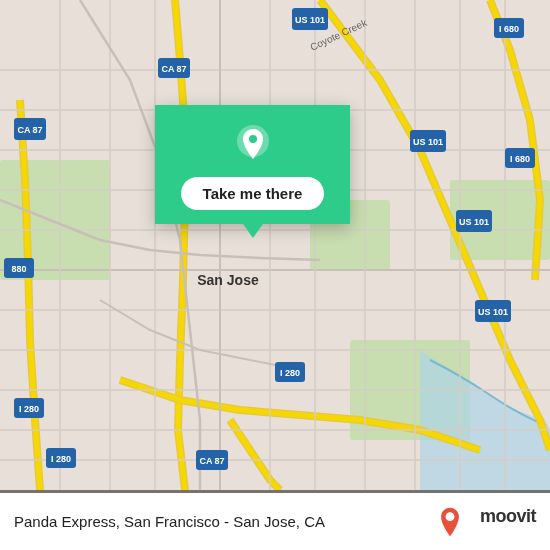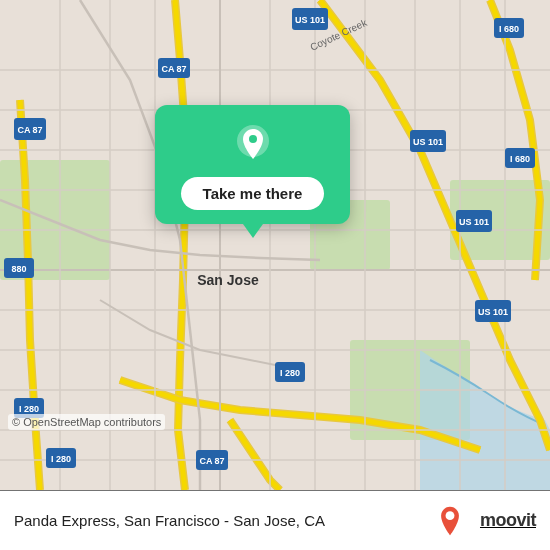--- a/index.html
+++ b/index.html
@@ -29,21 +29,21 @@
       height: 100%;
     }
 
     
     .popup-card {
       position: absolute;
       top: 105px;
       left: 155px;
       width: 195px;
       background: #2ecc8a;
-      border-radius: 12px;
+      border-radius: 0;
       display: flex;
       flex-direction: column;
       align-items: center;
       padding: 18px 12px 14px;
       box-shadow: 0 4px 16px rgba(0,0,0,0.25);
     }
 
     .popup-card::after {
       content: '';
       position: absolute;
@@ -89,34 +89,32 @@
     .bottom-bar {
       position: absolute;
       bottom: 0;
       left: 0;
       width: 550px;
       height: 60px;
       background: white;
       display: flex;
       align-items: center;
       padding: 0 14px;
-      border-top: 1px solid #737373;
+      border-top: 3px solid #737373;
     }
 
     .bottom-bar-text {
       font-size: 15px;
       color: #222;
       flex: 1;
     }
 
     .moovit-logo {
       display: flex;
-      align-items: center;
       gap: 16px;
-      text-decoration: underline;
     }
 
     .moovit-pin {
       width: 28px;
       height: 32px;
     }
 
     .moovit-text {
       font-size: 18px;
       font-weight: bold;
@@ -233,21 +231,20 @@
   <div class="popup-card">
 
     <svg class="location-pin-icon" viewBox="0 0 44 44" fill="none" xmlns="http://www.w3.org/2000/svg">
       <circle cx="22" cy="18" r="16" fill="white" opacity="0.3"></circle>
       <path d="M22 6C16.477 6 12 10.477 12 16c0 8 10 20 10 20s10-12 10-20c0-5.523-4.477-10-10-10z" fill="white"></path>
       <circle cx="22" cy="16" r="4" fill="#2ecc8a"></circle>
     </svg>
     <button class="take-me-there-btn">Take me there</button>
   </div>
 
-  <div class="attribution">© OpenStreetMap contributors</div>
 </div>
 
 <div class="bottom-bar">
   <span class="bottom-bar-text">Panda Express, San Francisco - San Jose, CA</span>
   <div class="moovit-logo">
 
     <svg class="moovit-pin" viewBox="0 0 28 36" xmlns="http://www.w3.org/2000/svg">
       <path d="M14 2C8.477 2 4 6.477 4 12c0 9 10 22 10 22S24 21 24 12c0-5.523-4.477-10-10-10z" fill="#e8503a"></path>
       <circle cx="14" cy="12" r="5" fill="white"></circle>
     </svg>

